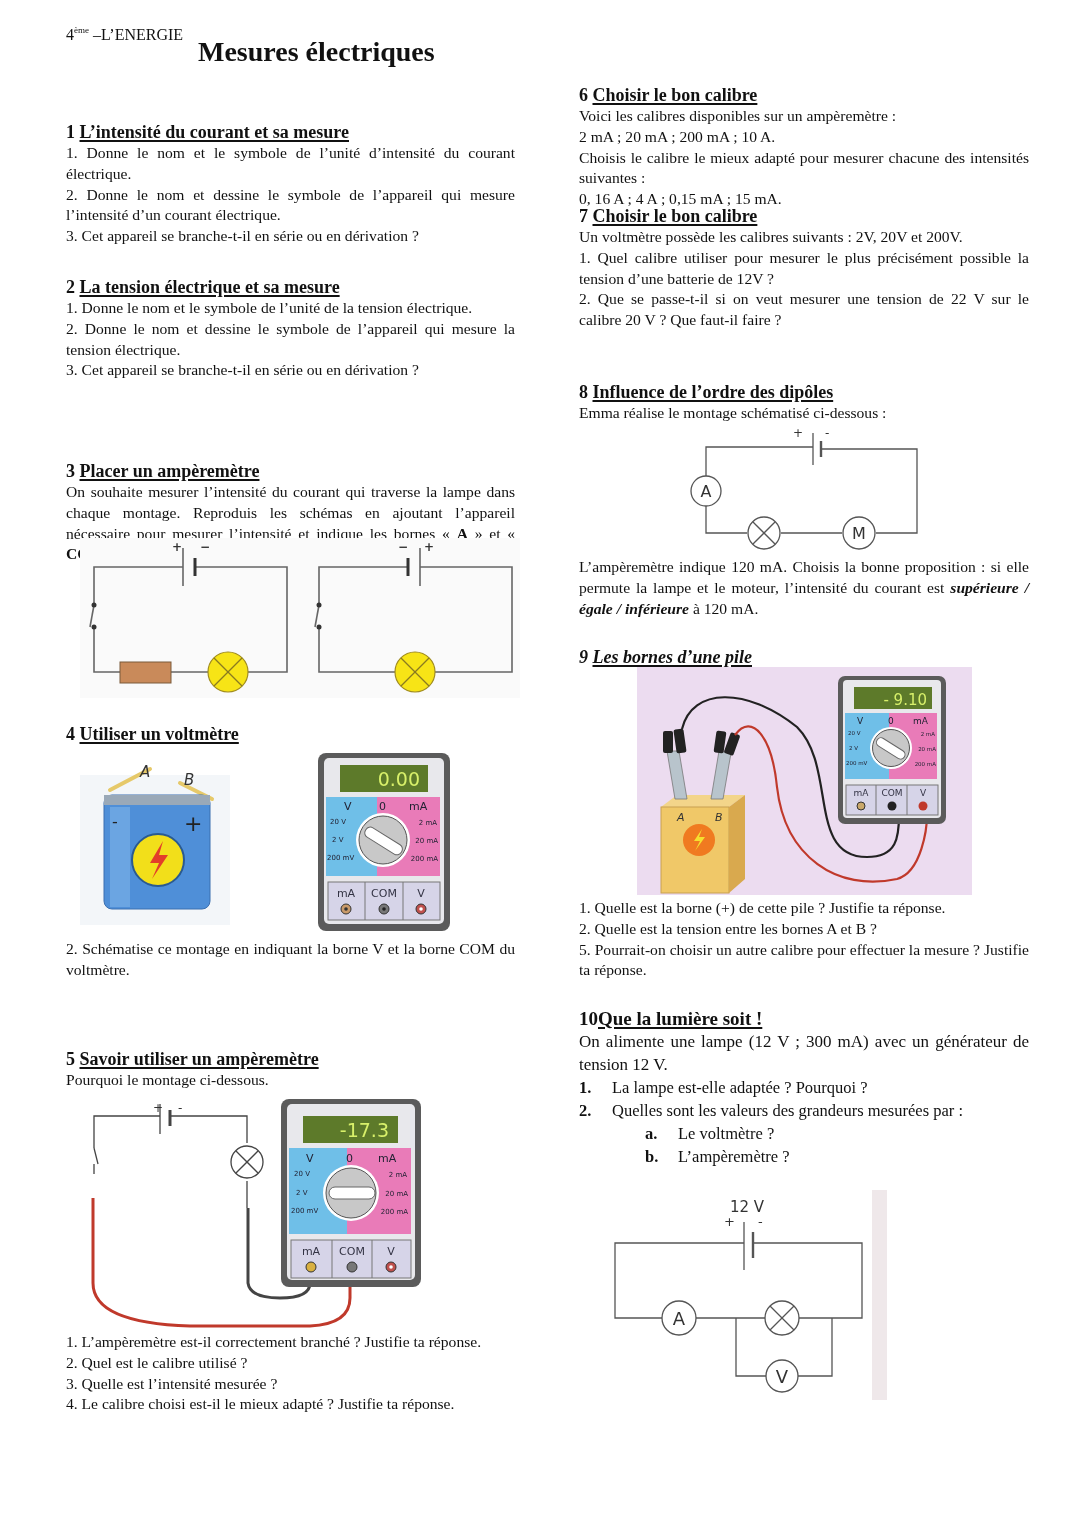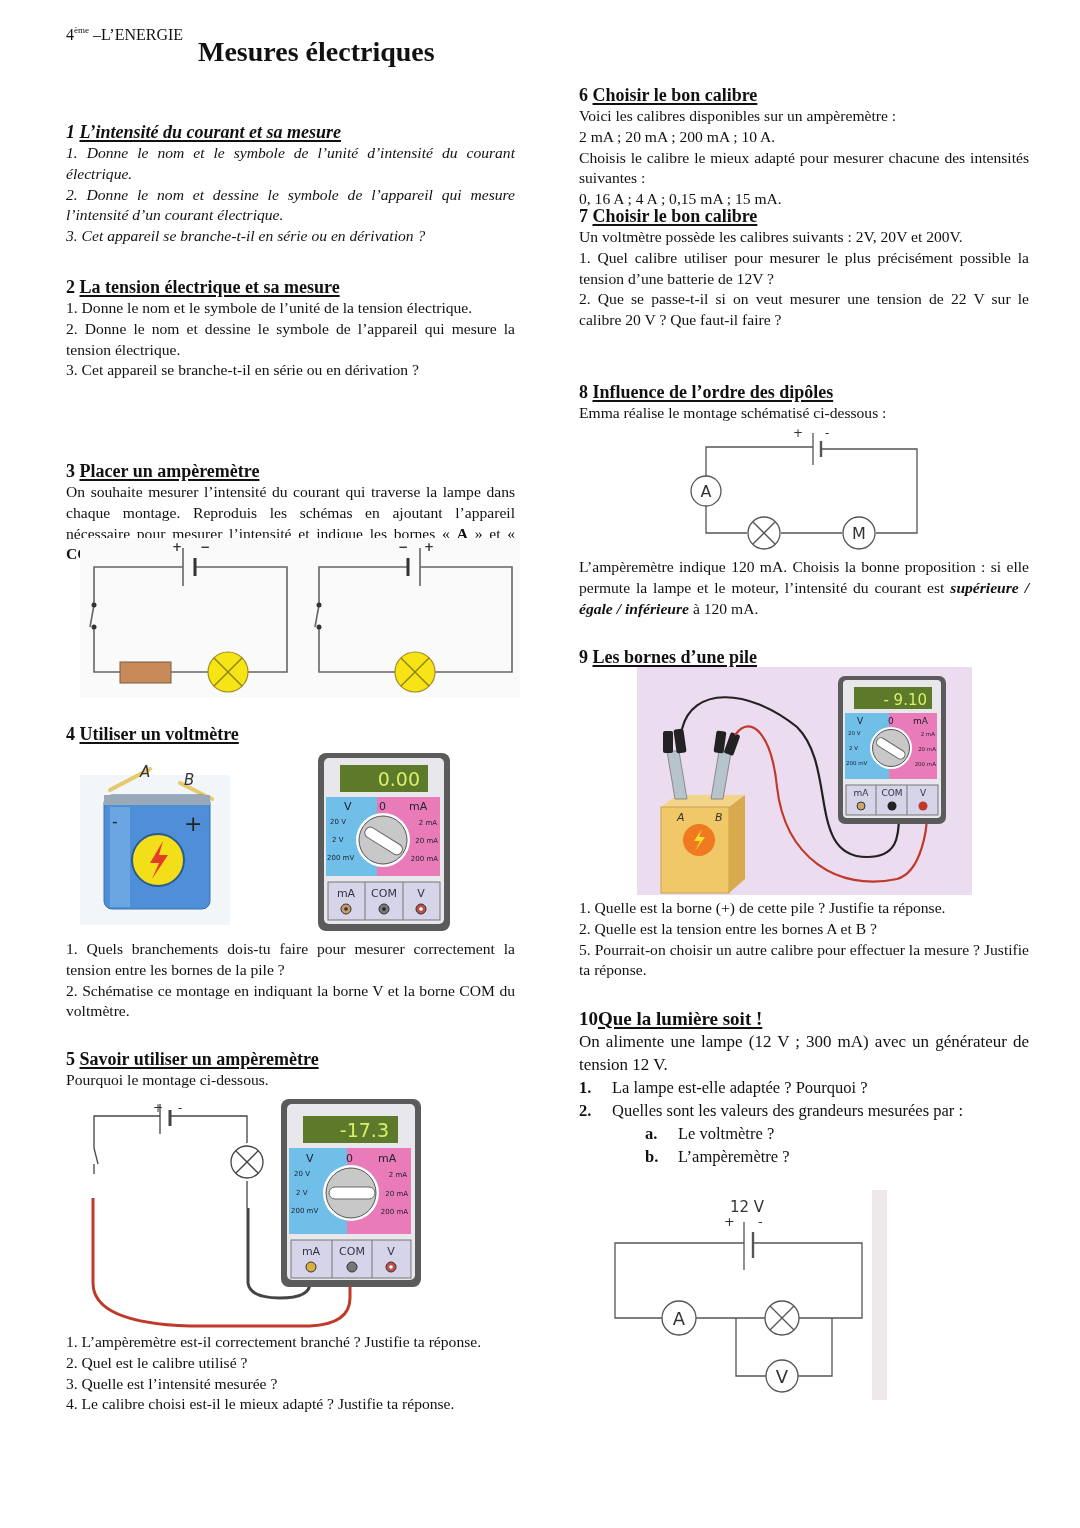--- a/index.html
+++ b/index.html
@@ -19,21 +19,21 @@
   .sub li { padding-left:33px; }
 </style>
 </head>
 <body>
 
 <div class="header">
   <span>4</span><sup>ème</sup><span> –L’ENERGIE</span>
 </div>
 <div class="title">Mesures électriques</div>
 
-<div class="abs" style="left:66px;top:121px;width:449px;font-style:italic;">
+<div class="abs" style="left:66px;top:121px;width:449px;">
   <p class="h"><span>1</span> <u>L’intensité du courant et sa mesure</u></p>
   <p class="p">1. Donne le nom et le symbole de l’unité d’intensité du courant électrique.</p>
   <p class="p">2. Donne le nom et dessine le symbole de l’appareil qui mesure l’intensité d’un courant électrique.</p>
   <p class="p">3. Cet appareil se branche-t-il en série ou en dérivation ?</p>
 </div>
 
 <div class="abs" style="left:66px;top:276px;width:449px;">
   <p class="h"><span>2</span> <u>La tension électrique et sa mesure</u></p>
   <p class="p">1. Donne le nom et le symbole de l’unité de la tension électrique.</p>
   <p class="p">2. Donne le nom et dessine le symbole de l’appareil qui mesure la tension électrique.</p>
@@ -137,21 +137,20 @@
     <circle cx="29" cy="157" r="5" fill="#c99a6a" stroke="#333"></circle>
       <circle cx="29" cy="157" r="1.8" fill="#333"></circle>
     <circle cx="67" cy="157" r="5" fill="#777" stroke="#333"></circle>
       <circle cx="67" cy="157" r="1.8" fill="#222"></circle>
     <circle cx="104" cy="157" r="5" fill="#c0504d" stroke="#333"></circle>
       <circle cx="104" cy="157" r="1.8" fill="#fff"></circle>
   </svg>
 </div>
 
 <div class="abs" style="left:66px;top:939px;width:449px;">
-  <p class="p">1. Quels branchements dois-tu faire pour mesurer correctement la tension entre les bornes de la pile ?</p>
   <p class="p">2. Schématise ce montage en indiquant la borne V et la borne COM du voltmètre.</p>
 </div>
 
 <div class="abs" style="left:66px;top:1048px;width:449px;">
   <p class="h"><span>5</span> <u>Savoir utiliser un ampèremètre</u></p>
   <p class="p">Pourquoi le montage ci-dessous.</p>
 </div>
 <svg class="abs" style="left:80px;top:1098px;" width="345" height="232">
   <g stroke="#444" stroke-width="1.3" fill="none">
     <polyline points="80,18 14,18 14,50"></polyline>
@@ -256,21 +255,21 @@
   </g>
   <g>
     <circle cx="179" cy="108" r="16" fill="#fff" stroke="#555" stroke-width="1.3"></circle>
     <text x="179" y="114" font-size="16" fill="#333" text-anchor="middle">M</text>
   </g>
 </svg>
 <div class="abs" style="left:579px;top:557px;width:450px;">
   <p class="p"><span>L’ampèremètre indique 120 mA. Choisis la bonne proposition : si elle permute la lampe et le moteur, l’intensité du courant est </span><b><i>supérieure / égale / inférieure</i></b><span> à 120 mA.</span></p>
 </div>
 
-<div class="abs" style="left:579px;top:646px;width:450px;">
+<div class="abs" style="left:579px;top:646px;width:450px;font-style:italic;">
   <p class="h"><span>9</span> <u>Les bornes d’une pile</u></p>
 </div>
 <svg class="abs" style="left:637px;top:667px;" width="335" height="228">
   <rect x="0" y="0" width="335" height="228" fill="#ecdcf0"></rect>
 
   <polygon points="24,140 40,128 108,128 92,140" fill="#f3d58a"></polygon>
   <rect x="24" y="140" width="68" height="86" fill="#f0c868" stroke="#c7a050"></rect>
   <polygon points="92,140 108,128 108,212 92,226" fill="#d9a94e"></polygon>
   <text x="40" y="154" font-size="11" font-style="italic" fill="#333">A</text>
   <text x="78" y="154" font-size="11" font-style="italic" fill="#333">B</text>

